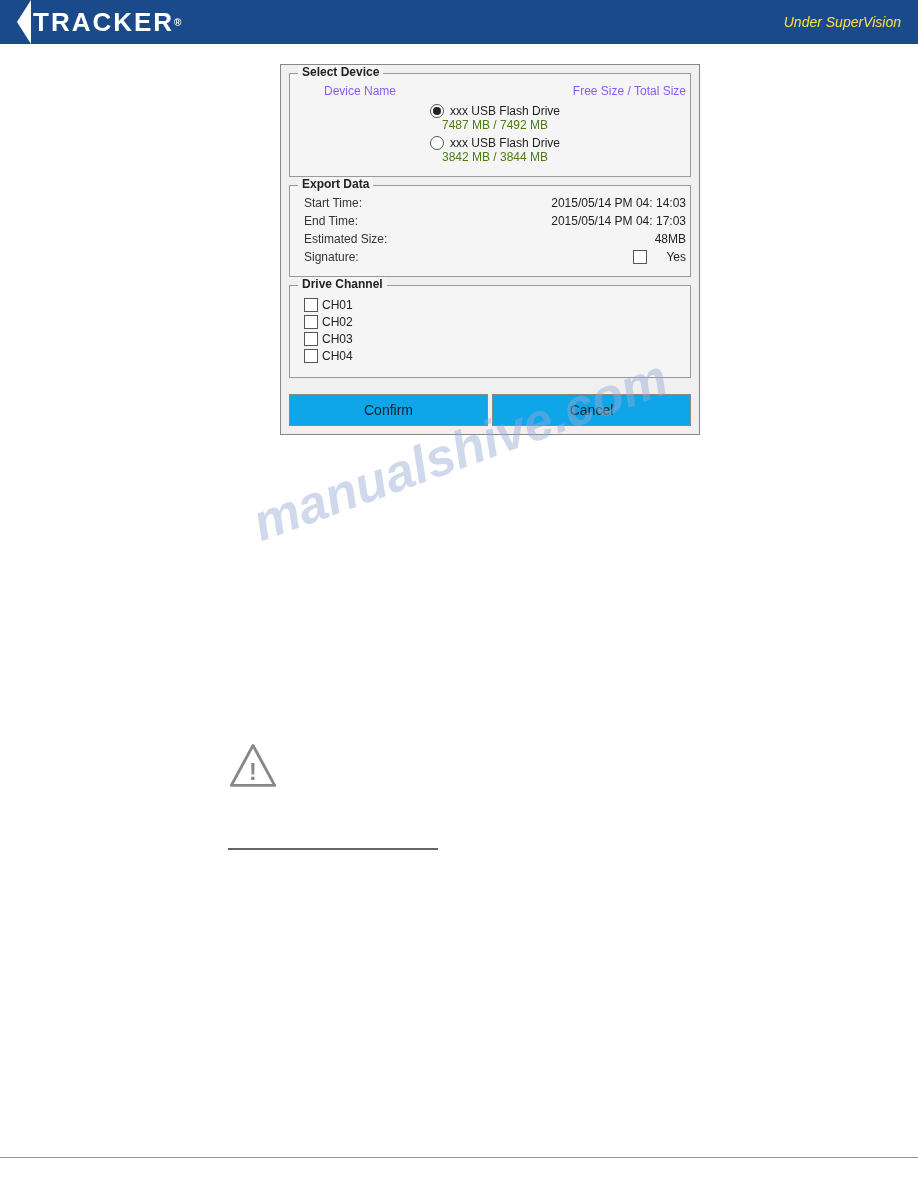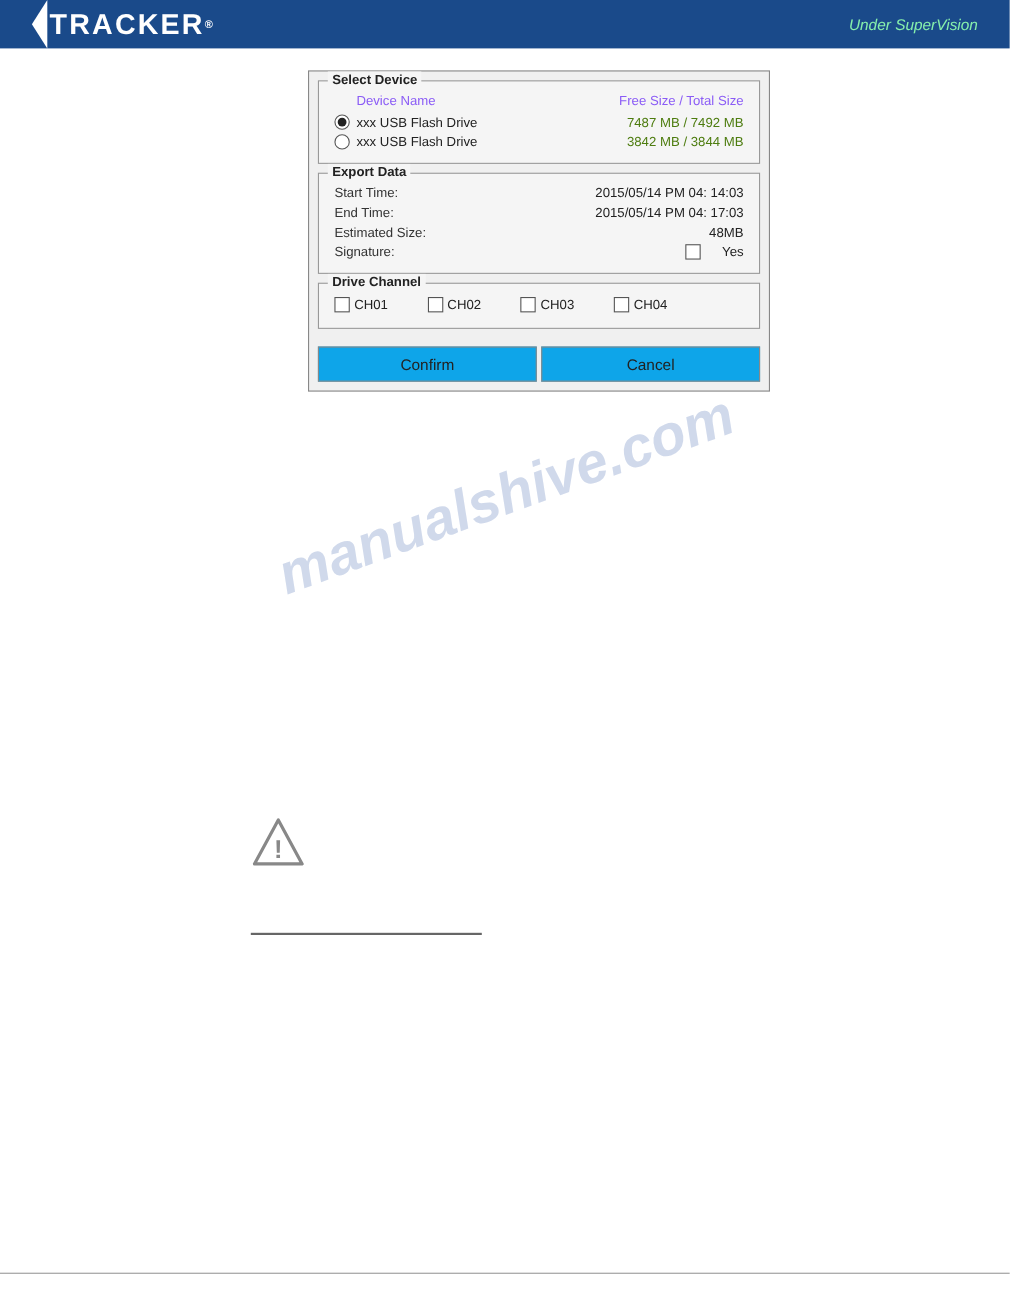--- a/index.html
+++ b/index.html
@@ -13,21 +13,21 @@
       position: relative;
     }
 
     
     .header {
       background: #1a4a8a;
       height: 44px;
       display: flex;
       align-items: center;
       justify-content: space-between;
-      padding: 0 29px;
+      padding: 0 17px;
     }
     .header-logo {
       display: flex;
       align-items: center;
     }
     .logo-text {
       color: #ffffff;
       font-size: 26px;
       font-weight: 900;
       font-family: Arial Black, Arial, sans-serif;
@@ -43,21 +43,21 @@
       border-bottom: 22px solid transparent;
       border-right: 14px solid #ffffff;
       margin-right: 2px;
     }
     .logo-registered {
       font-size: 10px;
       vertical-align: super;
       color: #ffffff;
     }
     .header-tagline {
-      color: #86efac;
+      color: #fde047;
       font-style: italic;
       font-size: 14px;
       font-family: Arial, sans-serif;
     }
 
     
     .content {
       padding: 20px 280px 20px 280px;
     }
 
@@ -67,21 +67,21 @@
       background: #f0f0f0;
       padding: 0;
       width: 420px;
       margin: 0 auto;
     }
 
     
     .section-group {
       border: 1px solid #999;
       margin: 8px;
-      padding: 8px 10px 10px 10px;
+      padding: 8px 0 10px 10px;
       background: #f5f5f5;
       position: relative;
     }
     .section-legend {
       position: absolute;
       top: -9px;
       left: 8px;
       background: #f5f5f5;
       padding: 0 4px;
       font-size: 12px;
@@ -93,22 +93,23 @@
     .device-header-row {
       display: flex;
       justify-content: space-between;
       padding: 2px 4px 4px 24px;
       font-size: 12px;
       color: #8b5cf6;
     }
     .device-row {
       display: flex;
       align-items: center;
-      justify-content: space-between;
+      justify-content: flex-start;
       padding: 2px 4px;
+      flex-direction: column;
     }
     .device-label {
       display: flex;
       align-items: center;
       gap: 6px;
       font-size: 12px;
     }
     .device-size {
       font-size: 12px;
       color: #4d7c0f;
@@ -187,24 +188,25 @@
       width: 14px;
       height: 14px;
       border: 1px solid #555;
       background: #fff;
       display: inline-block;
     }
 
     
     .channel-row {
       display: flex;
-      align-items: center;
-      gap: 36px;
+      align-items: flex-start;
+      gap: 3px;
       padding: 4px;
       flex-wrap: wrap;
+      flex-direction: column;
     }
     .channel-item {
       display: flex;
       align-items: center;
       gap: 4px;
       font-size: 12px;
     }
 
     
     .button-row {

